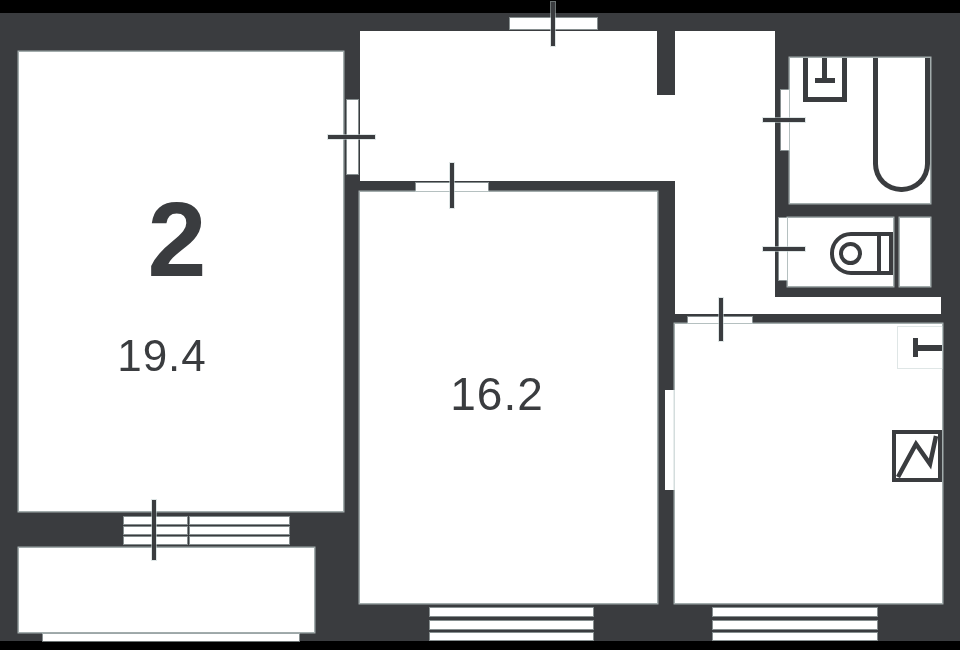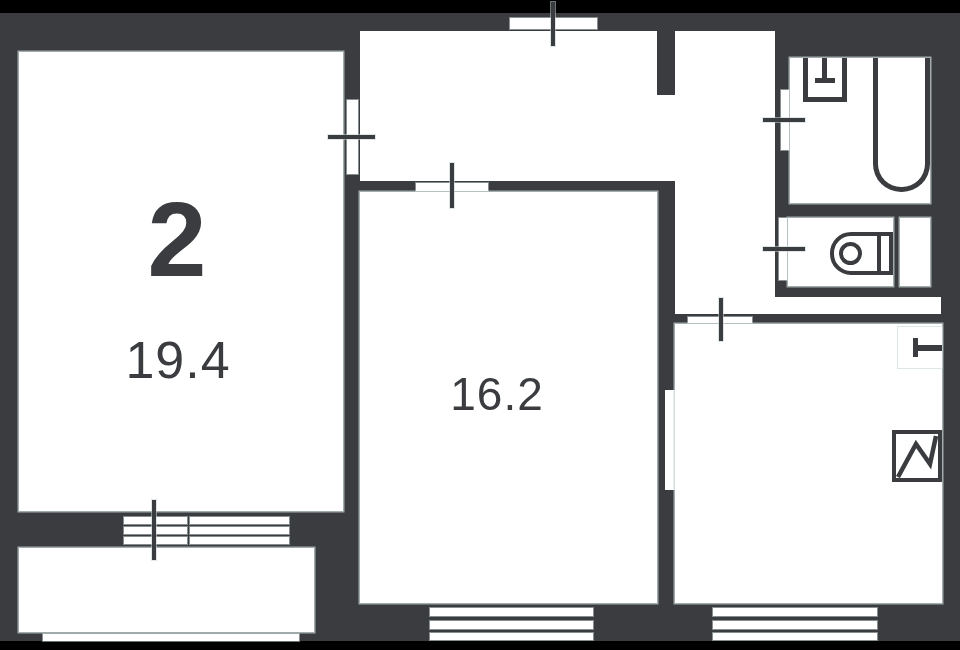--- a/index.html
+++ b/index.html
@@ -89,20 +89,20 @@
 
   <div class="abs outl4" style="left:892px;top:430px;width:50px;height:52px;">
     <svg width="42" height="44" viewBox="0 0 42 44">
       <polyline points="2,43 20,10 34,30 40,2" fill="none" stroke="#3a3c3f" stroke-width="4.5"></polyline>
     </svg>
   </div>
 
   <div class="abs lbl lbl-unit" style="left:117px;top:186px;width:120px;">
     <span>2</span>
   </div>
-  <div class="abs lbl lbl-area" style="left:98px;top:334px;width:160px;font-size:52px;">
+  <div class="abs lbl lbl-area" style="left:82px;top:334px;width:160px;font-size:44px;">
     <span>19.4</span>
   </div>
   <div class="abs lbl lbl-area" style="left:417px;top:371px;width:160px;font-size:46px;">
     <span>16.2</span>
   </div>
 
 </div>
 
 </body></html>

